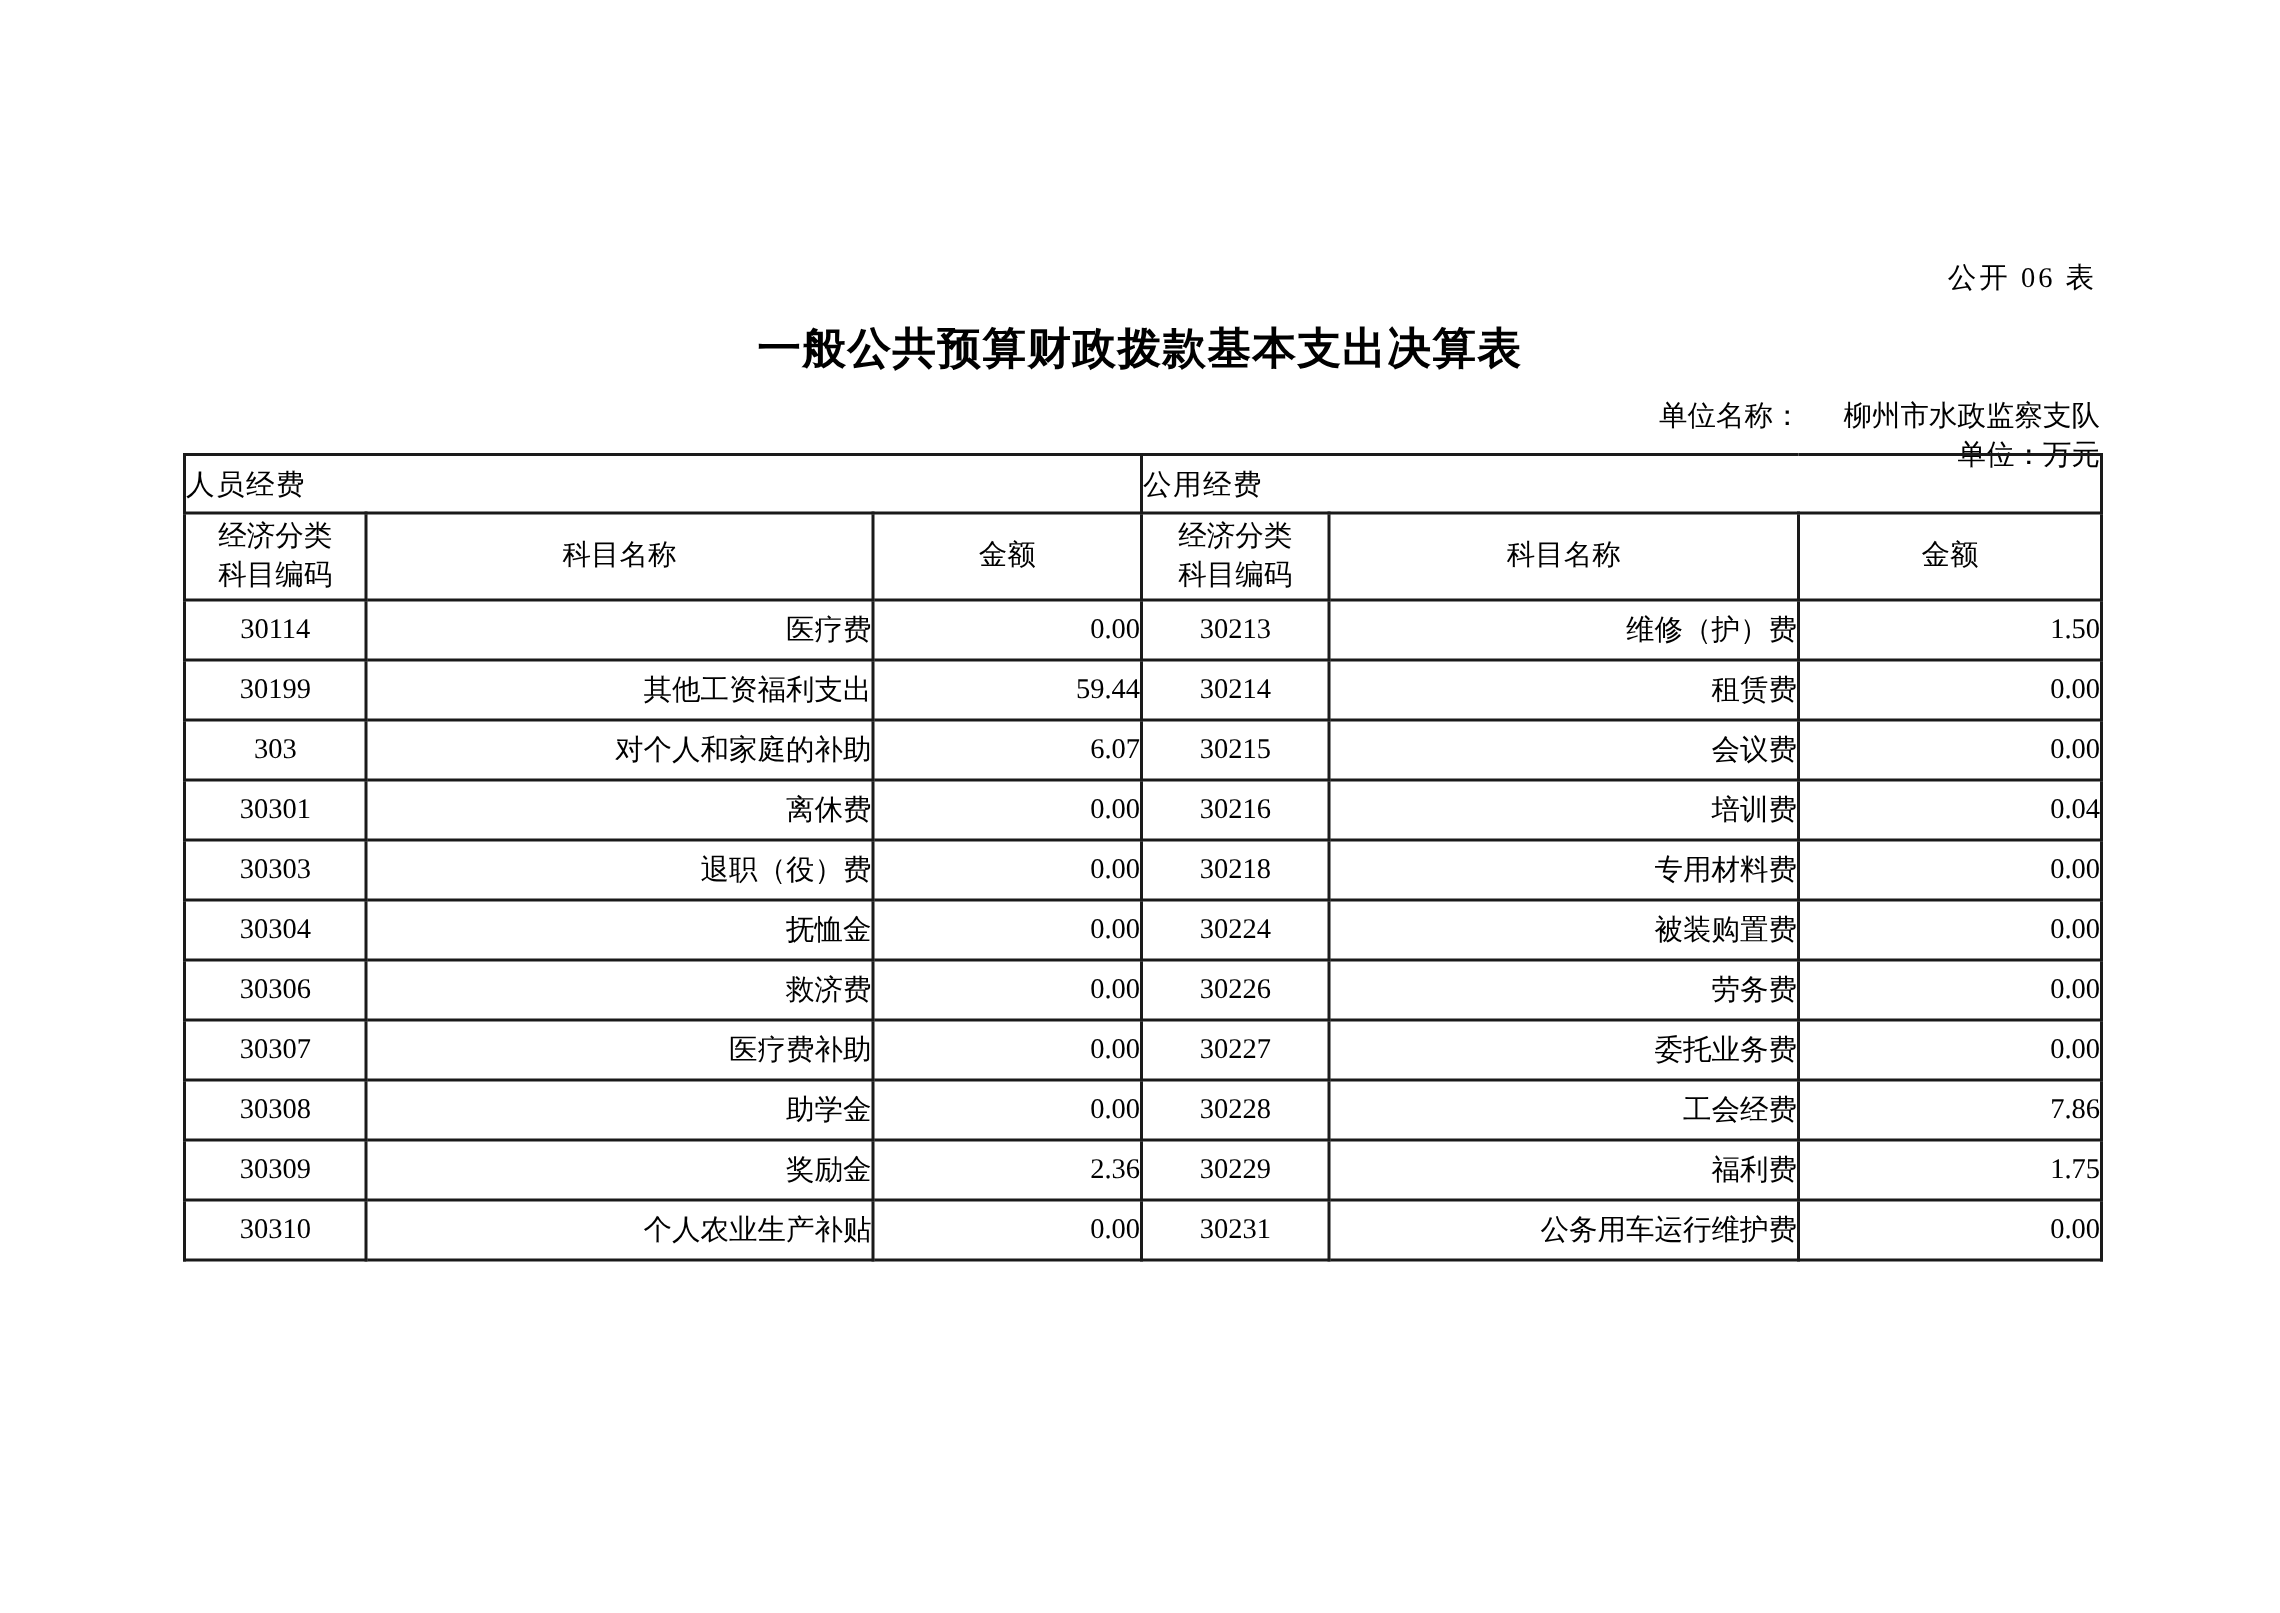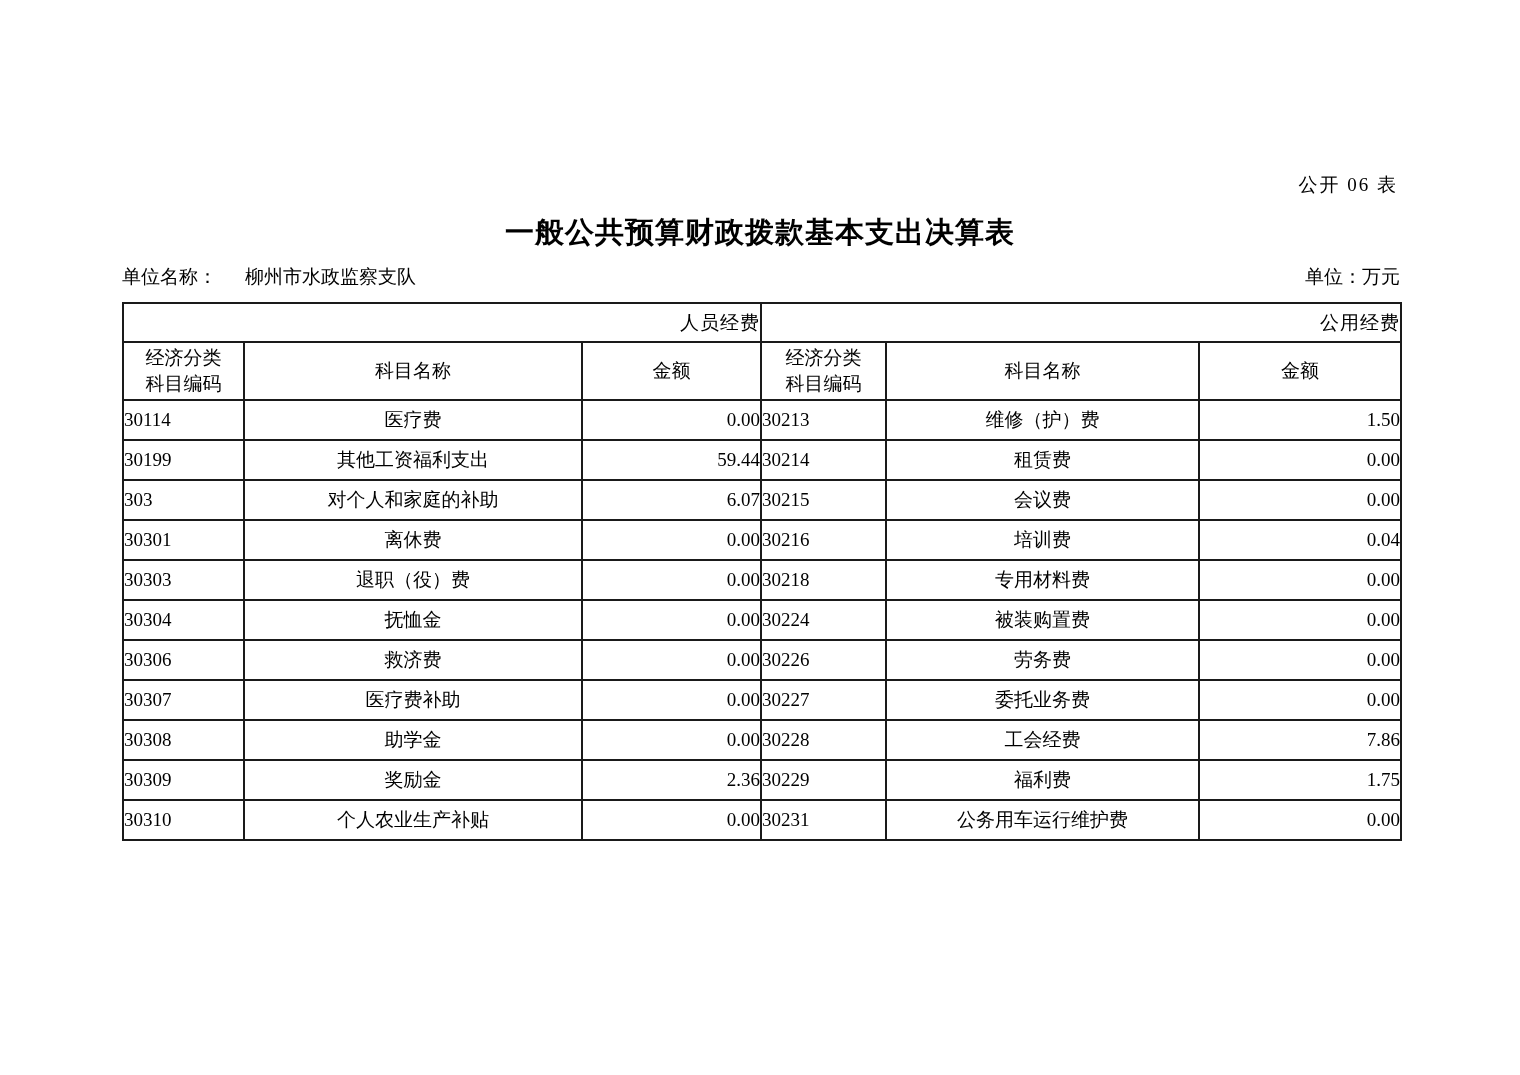--- a/index.html
+++ b/index.html
@@ -15,39 +15,40 @@
     font-size:19px; letter-spacing:2px;
   }
   .title {
     position:absolute; top:213px; left:0; width:100%;
     text-align:center; font-size:29px; font-weight:bold; letter-spacing:1px;
   }
   .meta {
     position:absolute; top:264px; left:122px; width:1278px;
     display:flex; justify-content:space-between; align-items:flex-end;
     font-size:19px;
+    flex-direction:column;
   }
   .meta .unit-name-value { margin-left:28px; }
 
   .table-wrap { position:absolute; top:302px; left:122px; width:1278px; }
   table.fin {
     border-collapse:collapse; table-layout:fixed;
     width:1278px; font-size:19px;
   }
   table.fin th, table.fin td {
     border:2px solid #1a1a1a;
     font-weight:normal;
     overflow:hidden; white-space:nowrap;
     padding:0;
   }
-  tr.group-row th { height:37px; text-align:right; letter-spacing:1px; }
+  tr.group-row th { height:37px; text-align:left; letter-spacing:1px; }
   tr.col-row th { height:56px; text-align:center; line-height:26px; }
   tbody td { height:38px; }
-  td.code   { text-align:left;  padding-left:11px;margin-left:28px; }
-  td.name   { text-align:center;  padding-left:13px; }
+  td.code   { text-align:center;  padding-left:11px;margin-left:28px; }
+  td.name   { text-align:right;  padding-left:13px; }
   td.amount { text-align:right; padding-right:12px;margin-top:48px; }
 </style>
 </head>
 <body>
 
 <div class="page">
 
   <div class="doc-label">公开 06 表</div>
 
   <div class="title">一般公共预算财政拨款基本支出决算表</div>

